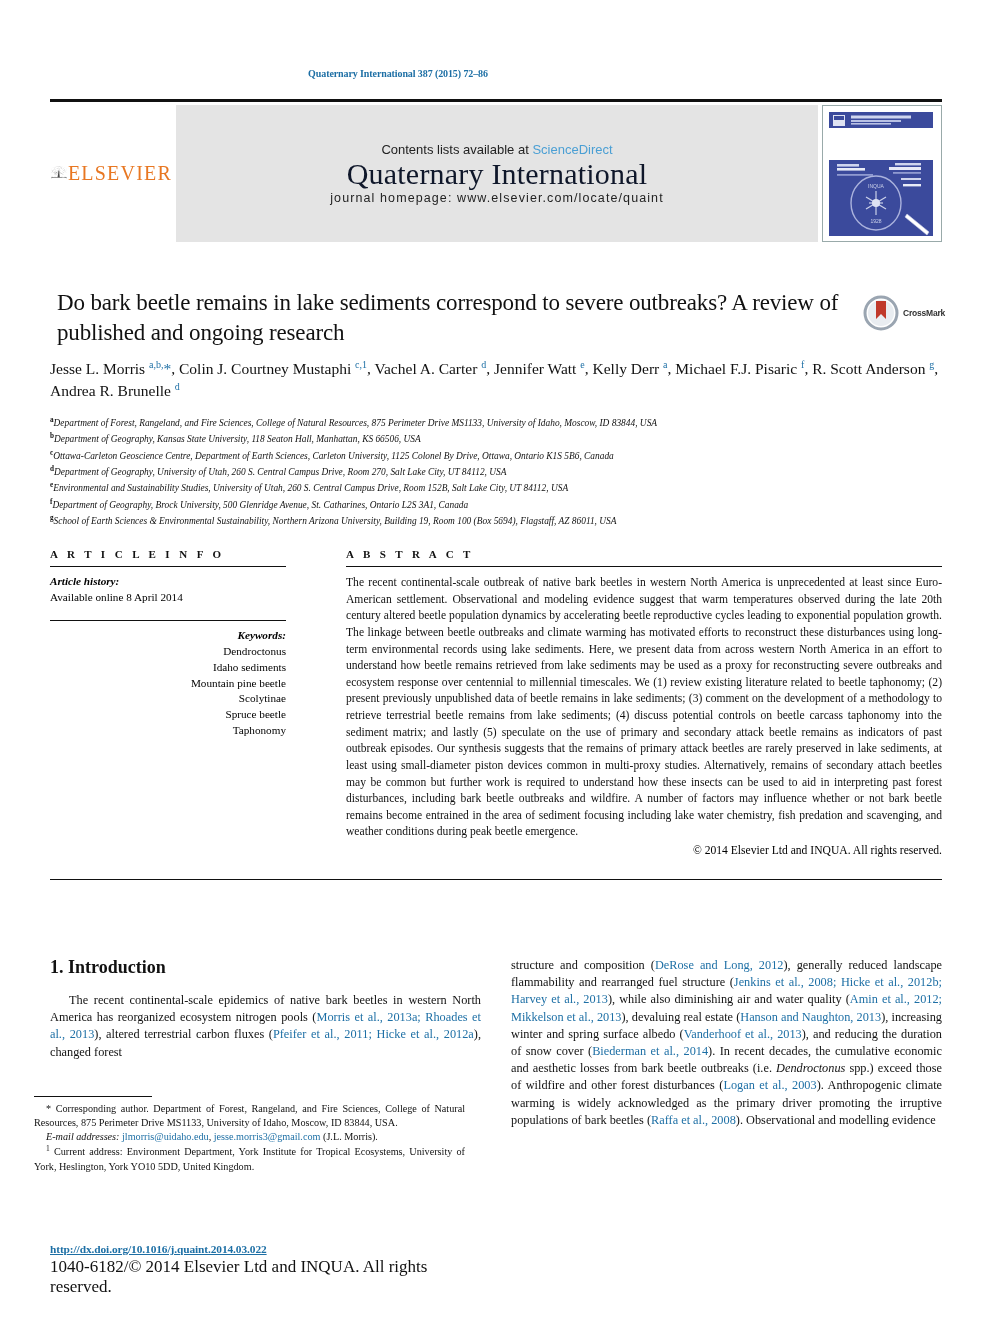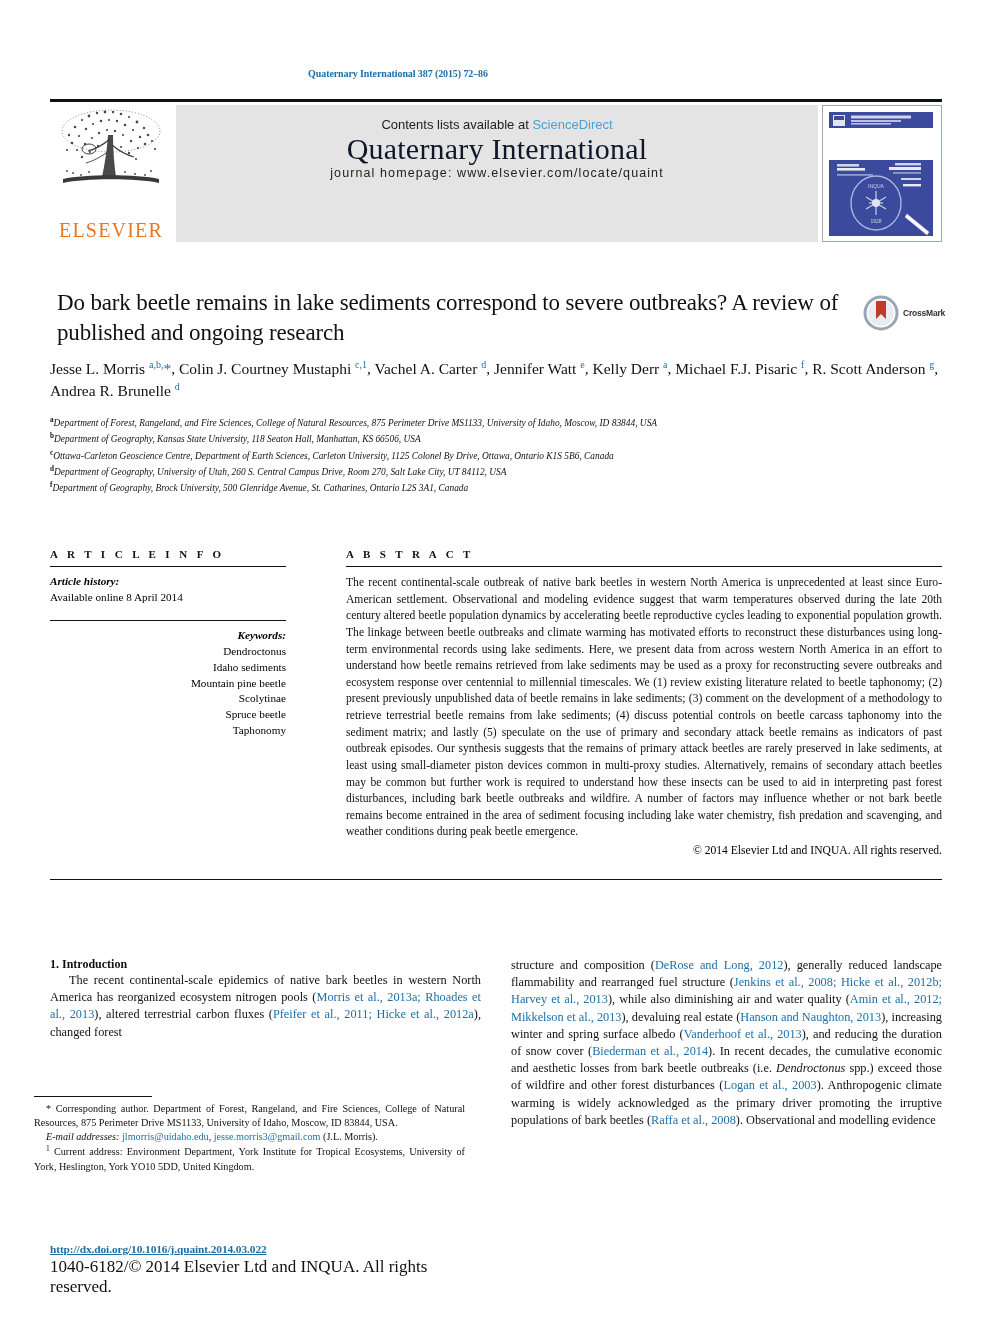--- a/index.html
+++ b/index.html
@@ -47,42 +47,42 @@
   .masthead-inner {
     display: flex;
     align-items: stretch;
     height: 137px;
     padding-top: 3px;
   }
   .elsevier-logo {
     width: 122px;
     flex: 0 0 122px;
     display: flex;
-    flex-direction: column;
+    flex-direction: row;
     align-items: center;
-    justify-content: space-between;
+    justify-content: center;
     padding-bottom: 2px;
   }
   .tree-svg { display:block; }
   .elsevier-word {
     font-family: "Liberation Serif", serif;
     font-size: 20px;
     letter-spacing: 1.2px;
     color: #E87722;
     line-height: 1;
     margin-top: 1px;
   }
   .journal-band {
     flex: 1 1 auto;
     background: #e4e4e4;
     margin-left: 4px;
     margin-right: 4px;
     display: flex;
     flex-direction: column;
-    justify-content: flex-start;
+    justify-content: center;
     align-items: center;
     padding: 12px 0 12px 0;
     box-sizing: border-box;
   }
   .contents-line {
     font-family: "Liberation Sans", sans-serif;
     font-size: 13px;
     color: #222;
   }
   .contents-line .sd {
@@ -229,23 +229,23 @@
   .body-cols {
     position: absolute;
     top: 957px;
     left: 50px;
     width: 892px;
     display: flex;
     gap: 30px;
   }
   .bcol { width: 431px; flex: 0 0 431px; }
   .sec-head {
-    font-size: 12px;
+    font-size: 18px;
     font-weight: bold;
-    margin: 0 0 0 0;
+    margin: 0 0 14px 0;
     color: #111;
   }
   .para {
     font-size: 12.3px;
     line-height: 1.40;
     text-align: justify;
     text-indent: 19px;
     margin: 0;
     color: #111;
   }
@@ -429,21 +429,23 @@
     </div>
   </div>
 
   <div class="authors">Jesse L. Morris <sup>a,b,</sup><span class="star">*</span>, Colin J. Courtney Mustaphi <sup>c,1</sup>, Vachel A. Carter <sup>d</sup>, Jennifer Watt <sup>e</sup>, Kelly Derr <sup>a</sup>, Michael F.J. Pisaric <sup>f</sup>, R. Scott Anderson <sup>g</sup>, Andrea R. Brunelle <sup>d</sup></div>
 
   <div class="affiliations">
     <div><sup>a</sup><span>Department of Forest, Rangeland, and Fire Sciences, College of Natural Resources, 875 Perimeter Drive MS1133, University of Idaho, Moscow, ID 83844, USA</span></div>
     <div><sup>b</sup><span>Department of Geography, Kansas State University, 118 Seaton Hall, Manhattan, KS 66506, USA</span></div>
     <div><sup>c</sup><span>Ottawa-Carleton Geoscience Centre, Department of Earth Sciences, Carleton University, 1125 Colonel By Drive, Ottawa, Ontario K1S 5B6, Canada</span></div>
     <div><sup>d</sup><span>Department of Geography, University of Utah, 260 S. Central Campus Drive, Room 270, Salt Lake City, UT 84112, USA</span></div>
+    <div><sup>e</sup><span>Environmental and Sustainability Studies, University of Utah, 260 S. Central Campus Drive, Room 152B, Salt Lake City, UT 84112, USA</span></div>
     <div><sup>f</sup><span>Department of Geography, Brock University, 500 Glenridge Avenue, St. Catharines, Ontario L2S 3A1, Canada</span></div>
+    <div><sup>g</sup><span>School of Earth Sciences &amp; Environmental Sustainability, Northern Arizona University, Building 19, Room 100 (Box 5694), Flagstaff, AZ 86011, USA</span></div>
   </div>
 
   <div class="info-abstract">
     <div class="ia-row">
 
       <div class="article-info">
         <div class="col-head">A R T I C L E   I N F O</div>
         <div class="rule"></div>
         <div class="ai-body">
           <div class="ai-label">Article history:</div>

